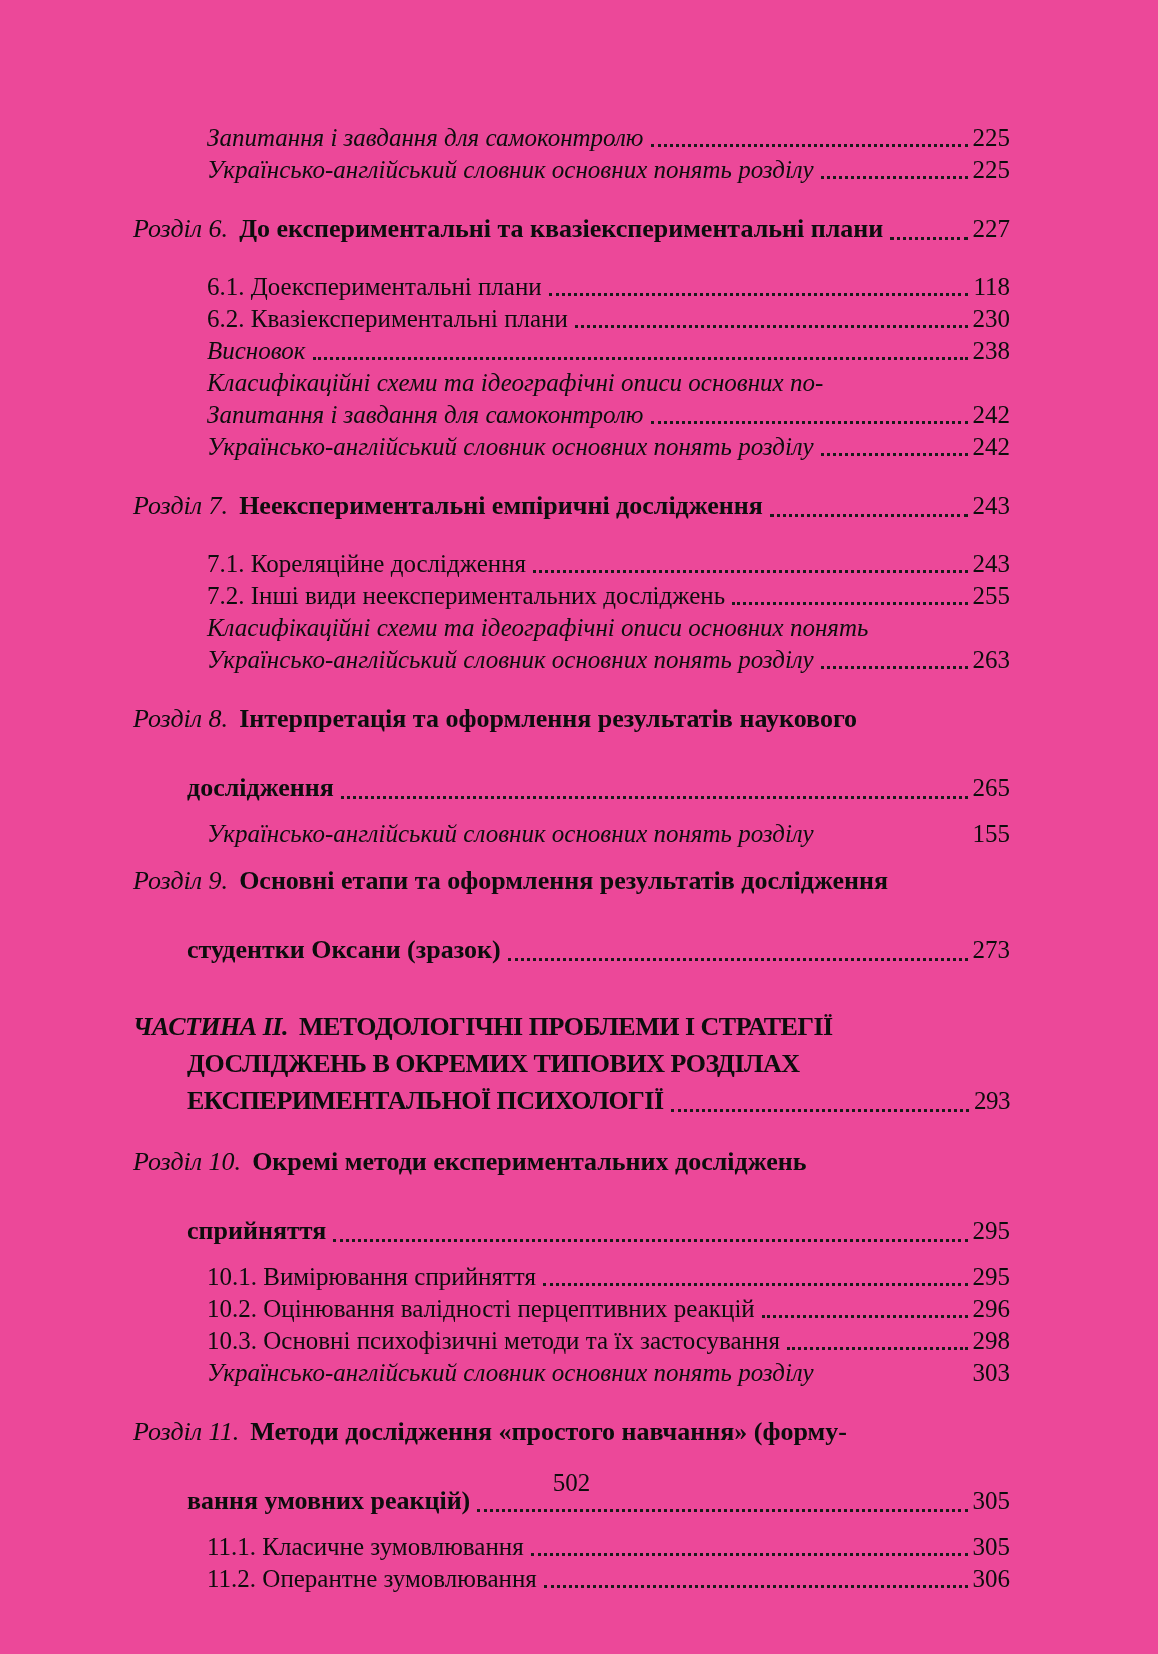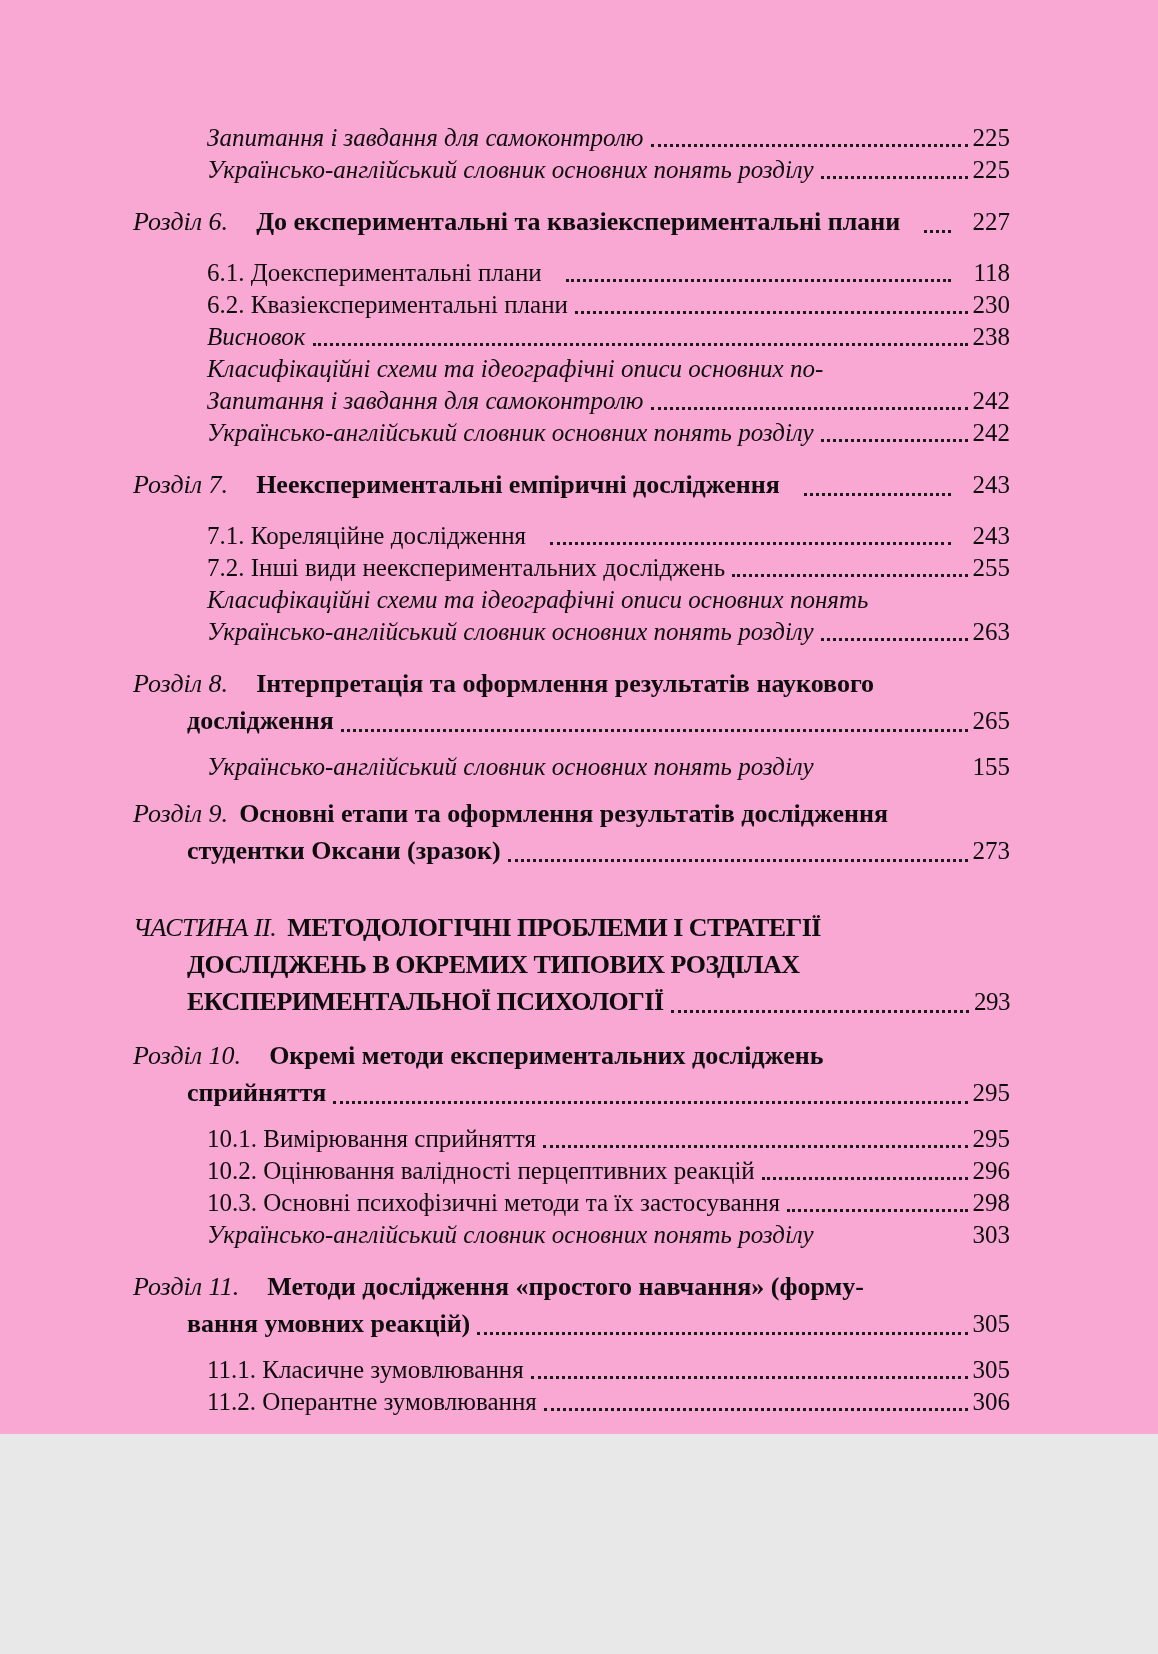--- a/index.html
+++ b/index.html
@@ -3,22 +3,22 @@
 <meta charset="utf-8">
 <style>
   html, body {
     margin: 0;
     padding: 0;
     background: #e8e8e8;
   }
   .page {
     position: relative;
     width: 1158px;
-    height: 1434px;
-    background: #f9a8d4;
+    height: 1654px;
+    background: #ec4899;
     color: #0d0d0d;
     font-family: "Liberation Serif", "DejaVu Serif", serif;
     overflow: hidden;
   }
   .toc {
     position: absolute;
     left: 133px;
     top: 122px;
     width: 877px;
   }
@@ -34,43 +34,43 @@
   .kind-chapter, .kind-chapter-cont {
     line-height: 37px;
     font-size: 26px;
   }
   .kind-chapter .label {
     font-style: italic;
     font-weight: normal;
     padding-right: 11px;
   }
   .kind-chapter .text, .kind-chapter-cont .text { font-weight: bold; }
-  .kind-chapter-cont { padding-left: 54px; }
+  .kind-chapter-cont { padding-left: 54px; margin-top: 32px; }
   
   .kind-part, .kind-part-cont {
     line-height: 37px;
     font-size: 26px;
     letter-spacing: -0.5px;
   }
   .kind-part .label {
     font-style: italic;
-    font-weight: normal;
+    font-weight: bold;
     padding-right: 11px;
   }
   .kind-part .text, .kind-part-cont .text {
     font-weight: bold;
     font-stretch: condensed;
   }
   .kind-part-cont { padding-left: 54px; }
   
   .kind-sub { padding-left: 74px; }
   .style-italic .text { font-style: italic; }
   
   .gap-md { margin-top: 12px; }
-  .gap-lg { margin-top: 17px; gap: 17px; }
+  .gap-lg { margin-top: 24px; }
   .gap-xl { margin-top: 40px; }
   
   .leader {
     flex: 1 1 auto;
     min-width: 14px;
     align-self: flex-end;
     border-bottom: 3px dotted #1a1a1a;
     margin: 0 5px 0 7px;
     transform: translateY(-7px);
   }

